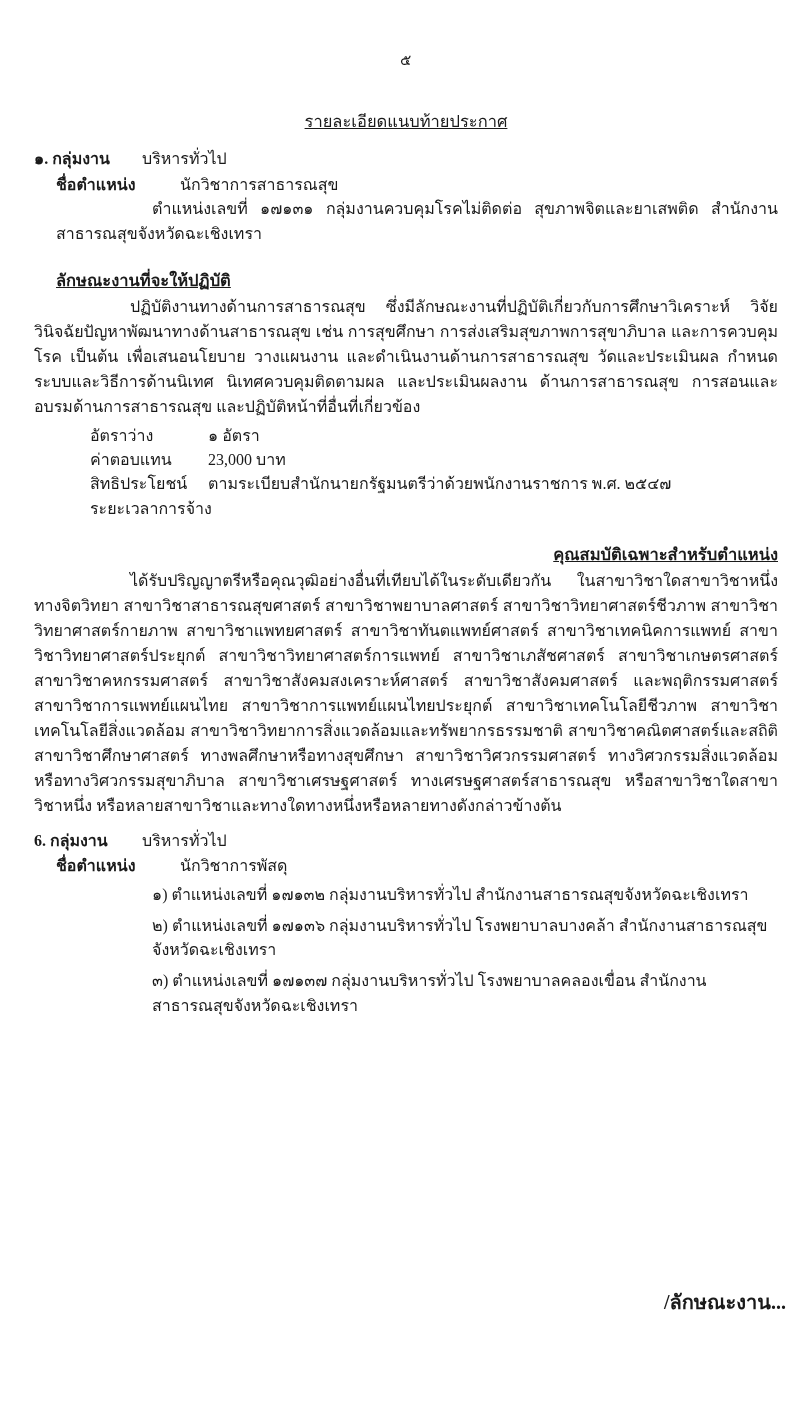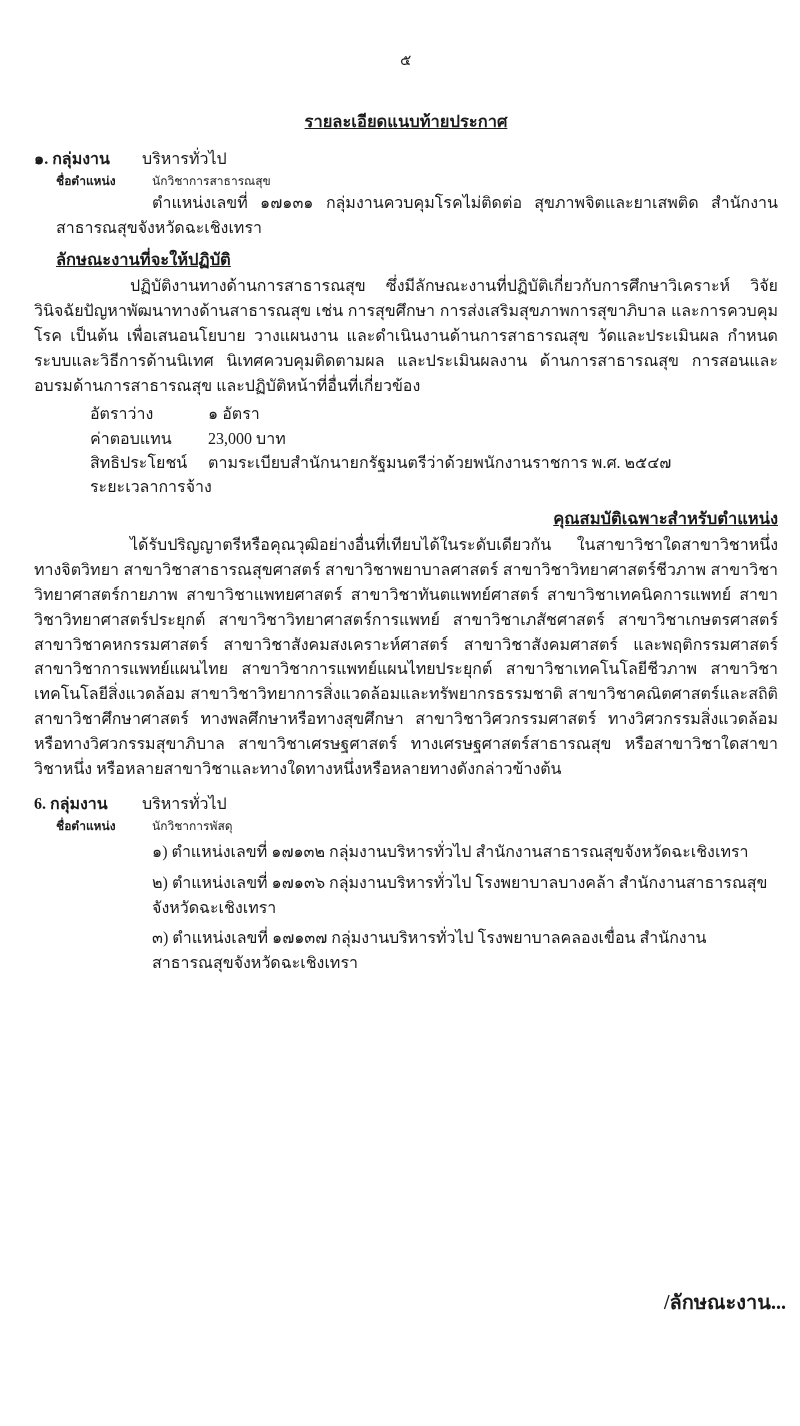--- a/index.html
+++ b/index.html
@@ -31,21 +31,21 @@
   }
   .page-number {
     text-align: center;
     font-size: 15px;
     margin: 0 0 36px 0;
     letter-spacing: .5px;
   }
   .doc-title {
     text-align: center;
     font-size: 16.5px;
-    font-weight: bold;
+    font-weight: normal;
     text-decoration: underline;
     margin-bottom: 12px;
   }
   .section-gap { height: 9px; }
   .small-gap { height: 4px; }
   .row {
     display: flex;
     font-size: 16px;
     line-height: 1.52;
   }
@@ -61,35 +61,36 @@
     line-height: 1.6;
   }
   .grp-row .gnum {
     font-weight: bold;
     min-width: 108px;
     flex: 0 0 auto;
   }
   .grp-row .gval { flex: 1 1 auto; }
   .pos-row {
     display: flex;
-    font-size: 12px;
+    font-size: 16px;
     line-height: 1.6;
     padding-left: 22px;
+    gap: 28px;
   }
   .pos-row .plabel {
     font-weight: bold;
     min-width: 96px;
     flex: 0 0 auto;
   }
   .heading-u {
     font-weight: bold;
     text-decoration: underline;
     font-size: 16.5px;
     padding-left: 22px;
-    margin-top: 1px;
+    margin-top: 16px;
     margin-bottom: 2px;
   }
   .detail-list .item {
     padding-left: 118px;
     text-indent: 0;
     font-size: 16px;
     line-height: 1.55;
     margin-bottom: 6px;
   }
   .footer-note {

